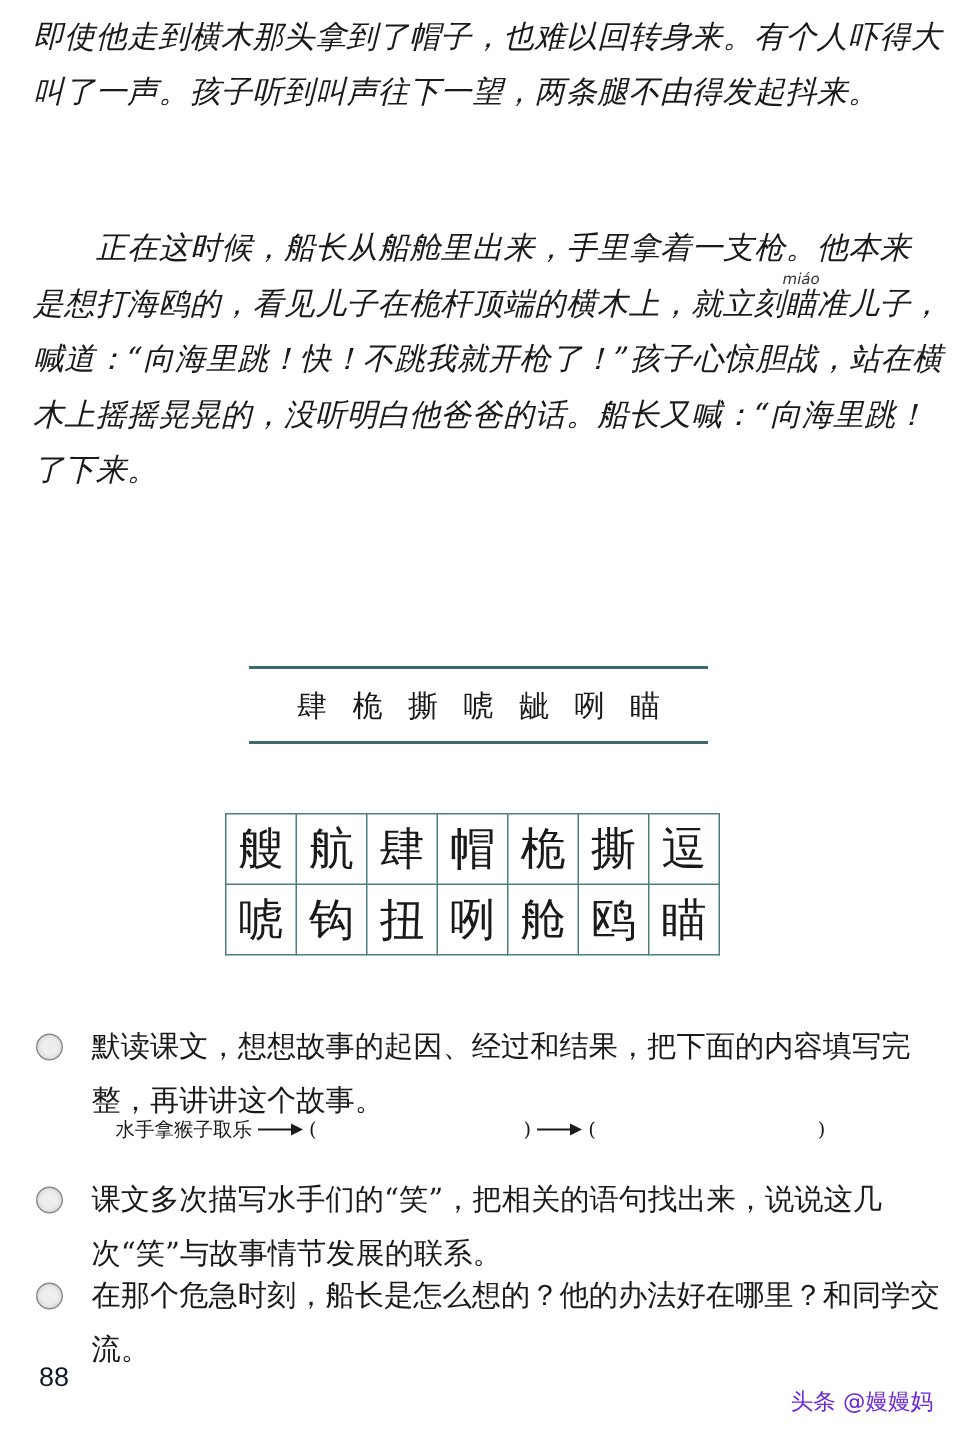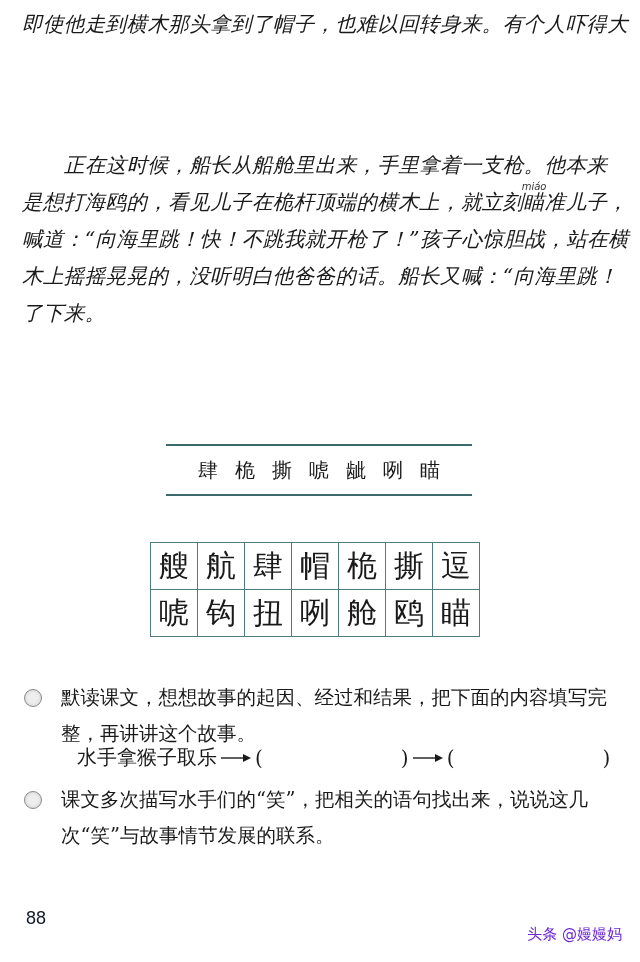--- a/index.html
+++ b/index.html
@@ -16,36 +16,37 @@
 
     .vocab-box { position: absolute; left: 166px; top: 444px; width: 306px; height: 48px; border-top: 2px solid #3c6a6c; border-bottom: 2px solid #3c6a6c; display: flex; align-items: center; justify-content: center; }
     .vocab-chars { display: flex; gap: 17px; font-size: 20px; }
 
     .grid { position: absolute; left: 150px; top: 542px; border-collapse: collapse; border: 1.5px solid #4f7c80; }
     .grid td { width: 46px; height: 46px; border: 1.2px solid #4f7c80; text-align: center; vertical-align: middle; font-size: 30px; padding: 0; font-family: "DejaVu Serif", serif; }
 
     .q { position: absolute; left: 20px; width: 600px; font-size: 19.5px; line-height: 36px; }
     .q-icon { position: absolute; left: 4px; top: 9px; width: 18px; height: 18px; border-radius: 50%; border: 1.5px solid #8a8a8a; background: radial-gradient(circle, #eee 40%, #cfcfcf 100%); box-sizing: border-box; }
     .q-text { position: absolute; left: 41px; width: 570px; white-space: normal; }
-    .flow { position: absolute; left: 77px; top: 744px; width: 540px; font-size: 20px; display: flex; align-items: center; }
+    .flow { position: absolute; left: 77px; top: 744px; width: 540px; font-size: 13px; display: flex; align-items: center; }
     .flow .arrow { display: inline-flex; align-items: center; margin: 0 4px; }
     .flow .paren { display: inline-block; }
     .flow .blank { display: inline-block; width: 138px; }
     .flow .blank2 { display: inline-block; width: 148px; }
 
     .page-num { position: absolute; left: 26px; top: 908px; font-family: "Liberation Sans", sans-serif; font-size: 18px; color: #0f172a; }
     .watermark { position: absolute; right: 18px; top: 925px; font-family: "DejaVu Sans", sans-serif; font-size: 15px; color: #6d28d9; }
   </style>
 </head>
 <body>
 
 <div class="page">
 
   <p class="para" style="top:6px;">
     <span class="line">即使他走到横木那头拿到了帽子，也难以回转身来。有个人吓得大</span>
+    <span class="line">叫了一声。孩子听到叫声往下一望，两条腿不由得发起抖来。</span>
   </p>
 
   <p class="para" style="top:117px;margin-top:30px;">
     <span class="line"><span class="indent"></span><span>正在这时候，船长从船舱里出来，手里拿着一支枪。他本来</span></span>
     <span class="line"><span>是想打海鸥的，看见儿子在桅杆顶端的横木上，就立刻</span><span class="pinyin-wrap"><span class="pinyin">miáo</span><span>瞄</span></span><span>准儿子，</span></span>
     <span class="line">喊道：“向海里跳！快！不跳我就开枪了！”孩子心惊胆战，站在横</span>
     <span class="line">木上摇摇晃晃的，没听明白他爸爸的话。船长又喊：“向海里跳！</span>
     <span class="line">了下来。</span>
   </p>
 
@@ -112,16 +113,20 @@
     <span class="paren">(</span>
     <span class="blank2"></span>
     <span class="paren">)</span>
   </div>
 
   <div class="q" style="top:782px; height:72px;">
     <span class="q-icon"></span>
     <span class="q-text">课文多次描写水手们的“笑”，把相关的语句找出来，说说这几次“笑”与故事情节发展的联系。</span>
   </div>
 
+  <div class="q" style="top:846px; height:36px;">
+    <span class="q-icon"></span>
+    <span class="q-text">在那个危急时刻，船长是怎么想的？他的办法好在哪里？和同学交流。</span>
+  </div>
 
   <div class="page-num">88</div>
   <div class="watermark">头条 @嫚嫚妈</div>
 </div>
 
 </body></html>

